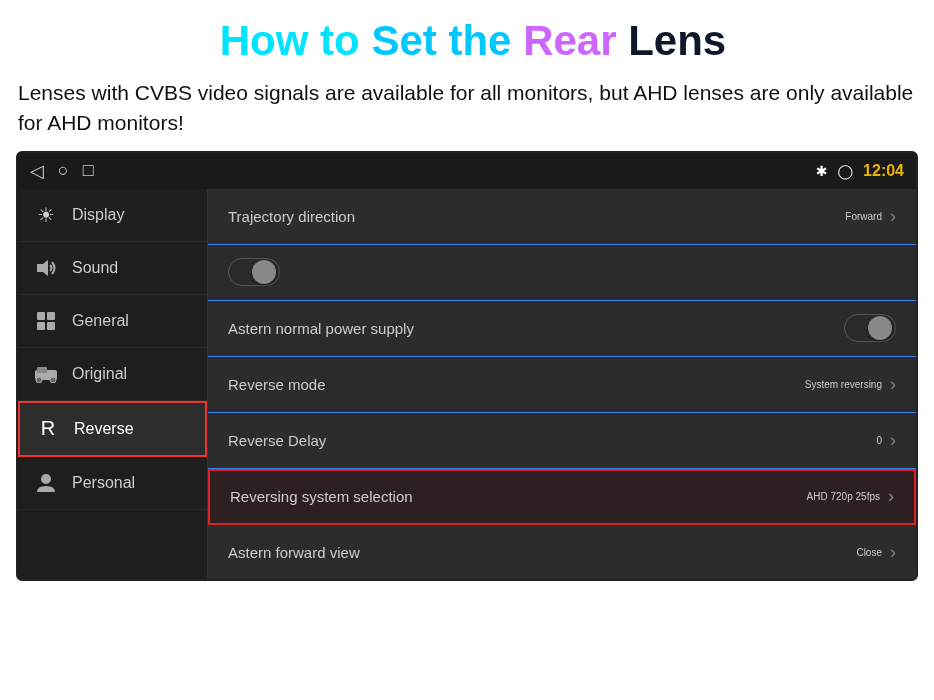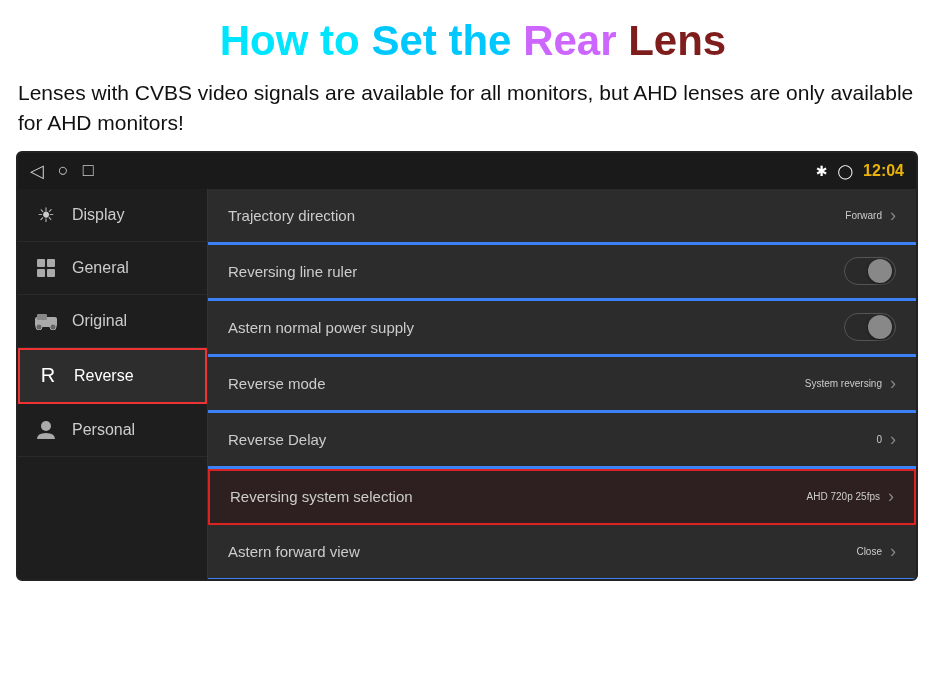--- a/index.html
+++ b/index.html
@@ -126,21 +126,21 @@
       flex: 1;
       background: #2c2c2c;
       overflow-y: auto;
     }
 
     .setting-row {
       display: flex;
       align-items: center;
       padding: 0 20px;
       height: 56px;
-      border-bottom: 3px solid #3b82f6;
+      border-bottom: 1px solid #3b82f6;
       color: #ddd;
       font-size: 15px;
       cursor: pointer;
     }
 
     .setting-row.highlighted {
       border: 2px solid #e22;
     }
 
     .setting-label {
@@ -183,21 +183,21 @@
       background: #888;
       position: absolute;
       right: 3px;
       box-shadow: 0 1px 3px rgba(0,0,0,0.5);
     }
   </style>
 </head>
 <body>
 
 <div class="page-title">
-  <span style="color:#00e5ff;margin-left:12px;">How to </span><span style="color:#00c8ff;">Set the </span><span style="color:#cc66ff;">Rear </span><span style="color:#7f1d1d;">Lens</span>
+  <span style="color:#00e5ff;margin-left:12px;">How to </span><span style="color:#00c8ff;">Set the </span><span style="color:#cc66ff;">Rear </span><span style="color:#0f172a;">Lens</span>
 </div>
 
 <div class="subtitle">Lenses with CVBS video signals are available for all monitors,
 but AHD lenses are only available for AHD monitors!</div>
 
 <div class="screen">
 
   <div class="status-bar">
     <div class="nav-icons">
       <span>◁</span>
@@ -213,20 +213,30 @@
 
   <div class="content-area">
 
     <div class="sidebar">
 
       <div class="sidebar-item">
         <div class="sidebar-icon">☀</div>
         <span>Display</span>
       </div>
 
+      <div class="sidebar-item">
+        <div class="sidebar-icon">
+          <svg width="22" height="22" viewBox="0 0 22 22" fill="none">
+            <polygon points="2,7 8,7 13,3 13,19 8,15 2,15" fill="#aaa"></polygon>
+            <path d="M15 8 Q18 11 15 14" stroke="#aaa" stroke-width="2" fill="none"></path>
+            <path d="M17 5 Q22 11 17 17" stroke="#aaa" stroke-width="2" fill="none"></path>
+          </svg>
+        </div>
+        <span>Sound</span>
+      </div>
 
       <div class="sidebar-item">
         <div class="sidebar-icon">
           <svg width="22" height="22" viewBox="0 0 22 22" fill="none">
             <rect x="2" y="2" width="8" height="8" fill="#aaa" rx="1"></rect>
             <rect x="12" y="2" width="8" height="8" fill="#aaa" rx="1"></rect>
             <rect x="2" y="12" width="8" height="8" fill="#aaa" rx="1"></rect>
             <rect x="12" y="12" width="8" height="8" fill="#aaa" rx="1"></rect>
           </svg>
         </div>
@@ -267,21 +277,20 @@
 
     <div class="settings-panel">
 
       <div class="setting-row">
         <span class="setting-label">Trajectory direction</span>
         <span class="setting-value">Forward</span>
         <span class="chevron">›</span>
       </div>
 
       <div class="setting-row">
-        <span class="setting-label">Reversing line ruler</span>
         <div class="toggle on">
           <div class="knob"></div>
         </div>
       </div>
 
       <div class="setting-row">
         <span class="setting-label">Astern normal power supply</span>
         <div class="toggle on">
           <div class="knob"></div>
         </div>

